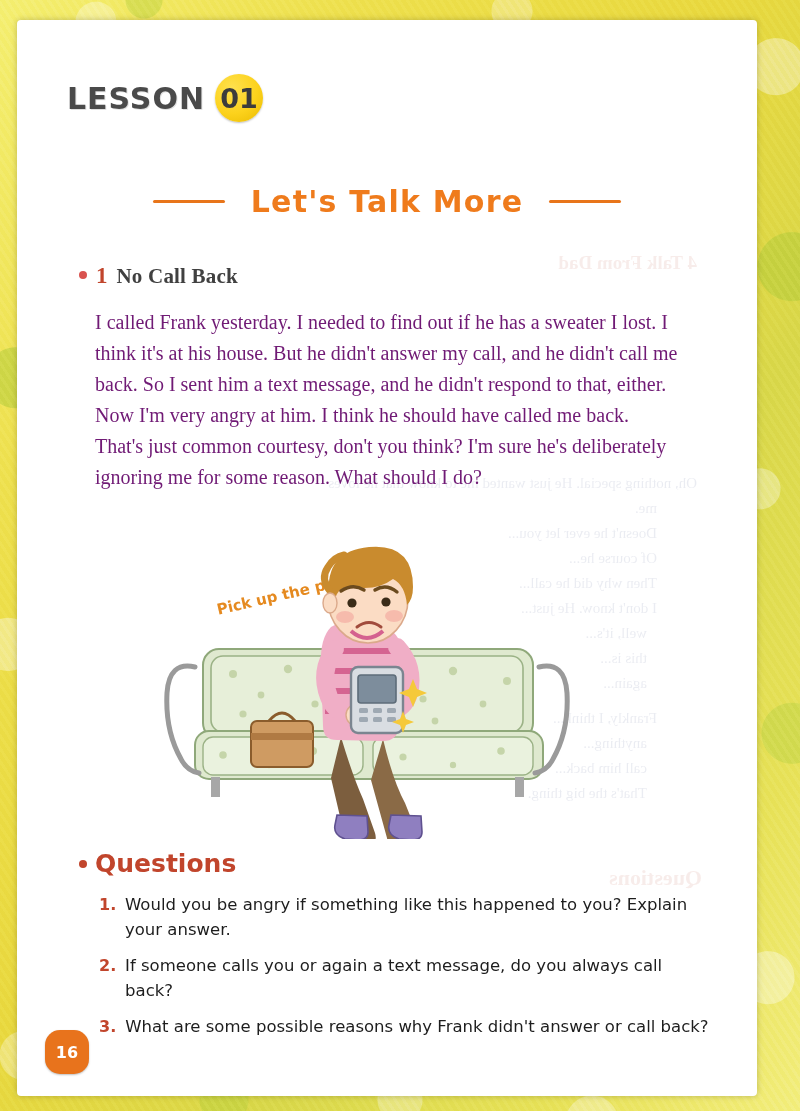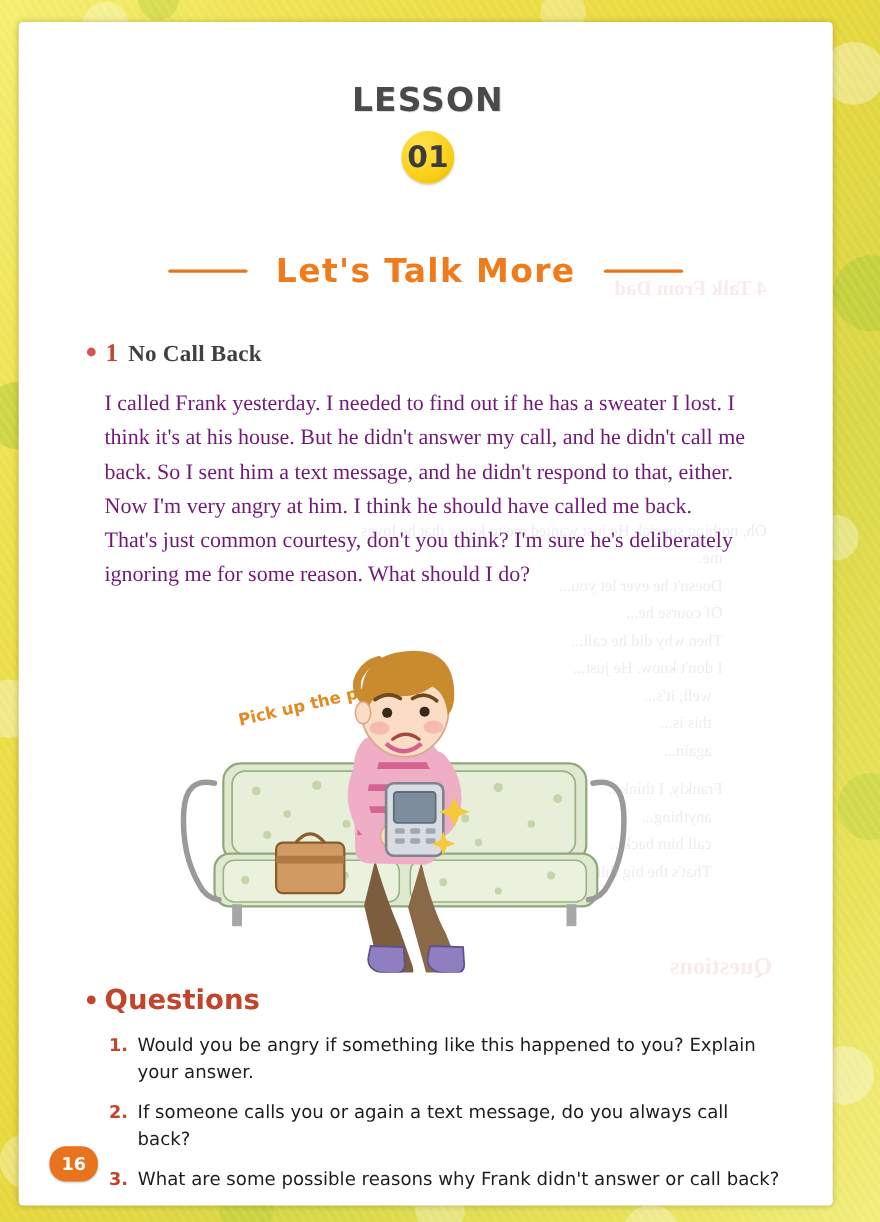--- a/index.html
+++ b/index.html
@@ -77,21 +77,20 @@
     padding: 40px 46px 0 46px;
   }
 
   
   .lesson-header {
     display: flex;
     align-items: center;
     gap: 10px;
     margin-top: 14px;
     margin-left: 4px;
-    flex-direction: column;
   }
   .lesson-word {
     font-family: "DejaVu Sans", sans-serif;
     font-weight: bold;
     font-size: 30px;
     letter-spacing: 1px;
     color: #4a4a4a;
     text-shadow: 1px 1px 0 rgba(0,0,0,0.12);
   }
   .lesson-badge {
@@ -226,21 +225,21 @@
     font-family: "DejaVu Sans", sans-serif;
     font-size: 16px;
   }
 
   
   .page-num {
     position: absolute;
     left: 28px;
     bottom: 22px;
     width: 44px;
-    height: 32px;
+    height: 44px;
     border-radius: 15px;
     background: #e8731c;
     color: #ffffff;
     font-family: "DejaVu Sans", sans-serif;
     font-weight: bold;
     font-size: 16px;
     display: flex;
     align-items: center;
     justify-content: center;
     box-shadow: 0 1px 2px rgba(0,0,0,0.25);

